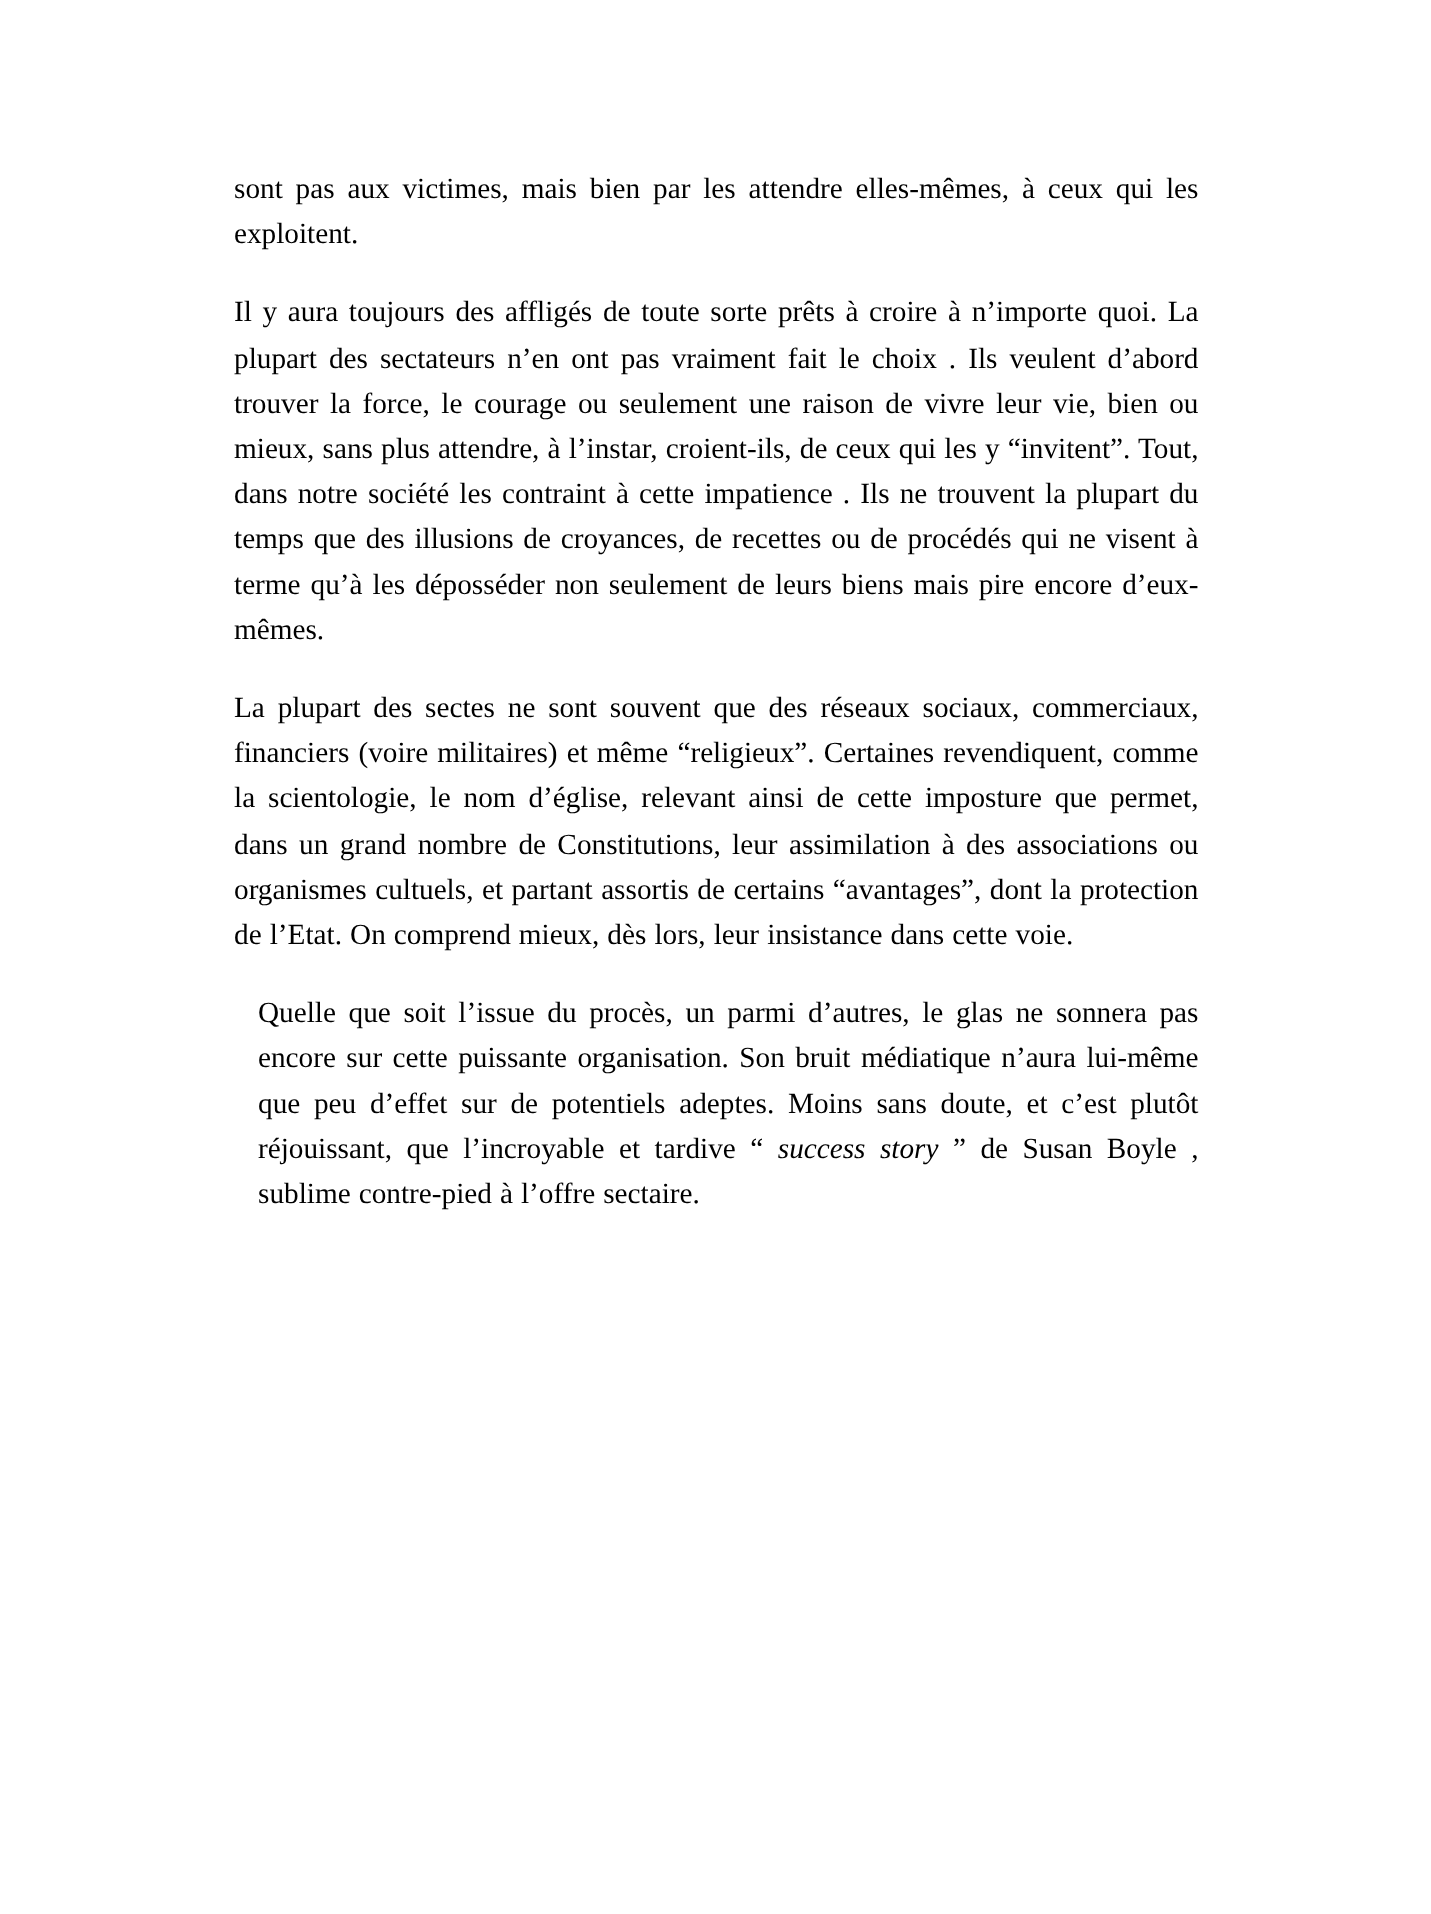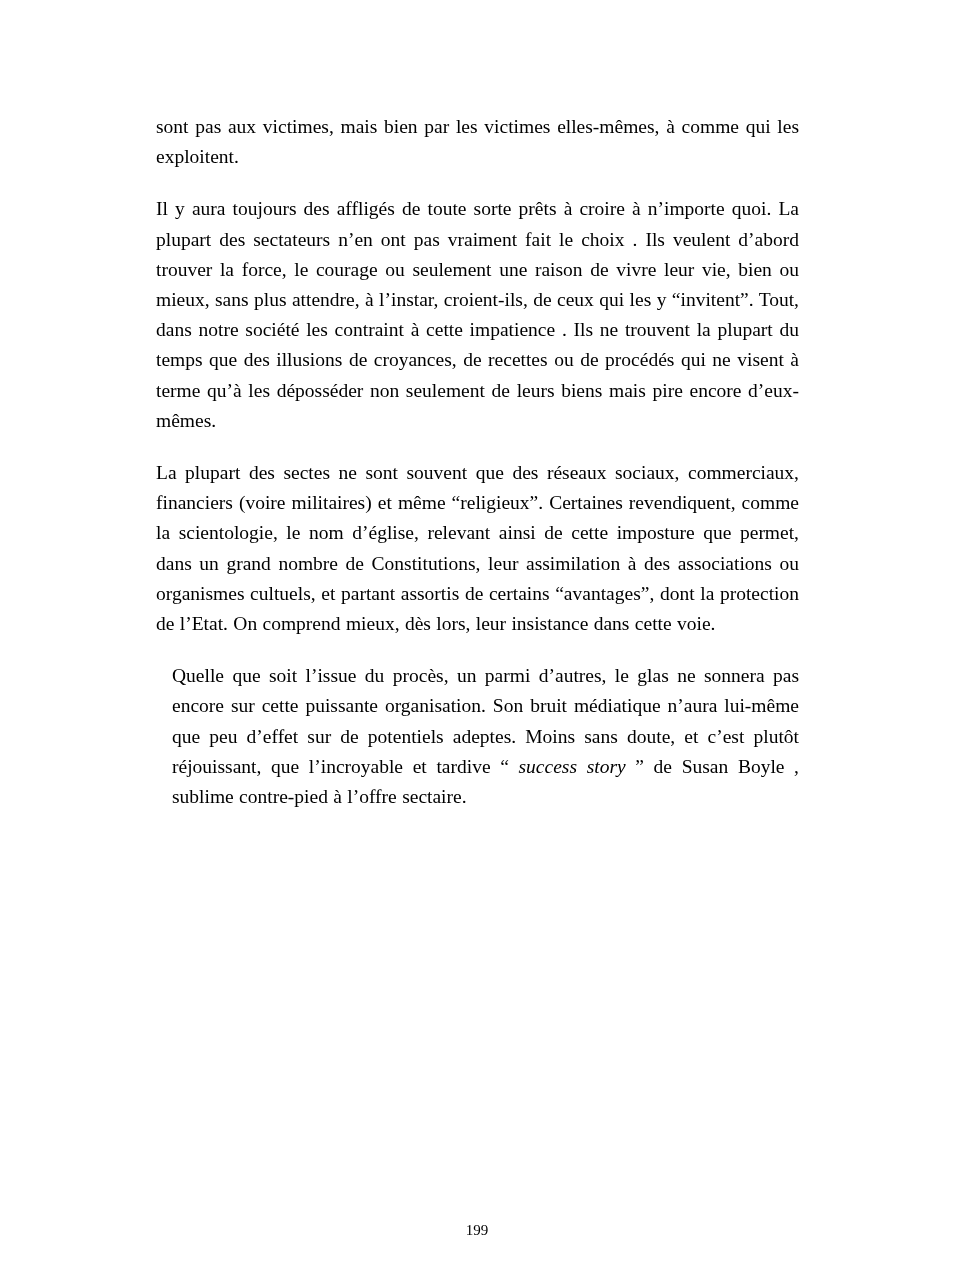--- a/index.html
+++ b/index.html
@@ -56,26 +56,25 @@
     font-family: "Liberation Serif", serif;
     color: #000000;
   }
 </style>
 </head>
 <body>
 
 <div class="page">
   <div class="content">
 
-    <p class="para">sont pas aux victimes, mais bien par les victimes elles-mêmes, à comme qui les exploitent.</p>
+    <p class="para">sont pas aux victimes, mais bien par les attendre elles-mêmes, à ceux qui les exploitent.</p>
 
     <p class="para">Il y aura toujours des affligés de toute sorte prêts à  croire à n’importe quoi. La plupart des sectateurs n’en ont pas vraiment fait le choix  . Ils veulent d’abord  trouver la force,   le courage ou seulement une raison de vivre leur vie, bien ou mieux, sans plus attendre,  à l’instar, croient-ils,  de ceux qui les y “invitent”. Tout, dans notre société les contraint à cette impatience . Ils ne trouvent la plupart du temps que des illusions de croyances, de recettes ou de procédés qui ne visent à terme qu’à les déposséder non seulement de leurs biens mais pire encore d’eux-mêmes.</p>
 
     <p class="para">La plupart des sectes ne sont souvent que des réseaux   sociaux, commerciaux, financiers (voire militaires) et même “religieux”. Certaines revendiquent, comme la scientologie, le nom d’église, relevant ainsi de cette imposture que permet, dans un grand nombre de Constitutions, leur assimilation à des associations ou organismes cultuels, et partant  assortis de certains  “avantages”, dont  la protection de l’Etat. On comprend mieux, dès lors, leur insistance dans cette voie.</p>
 
     <p class="para">
       <span>Quelle que soit l’issue du procès, un parmi d’autres, le glas ne sonnera pas encore sur cette puissante organisation. Son bruit médiatique n’aura lui-même que peu d’effet sur de potentiels adeptes. Moins sans doute, et c’est plutôt réjouissant, que l’incroyable et tardive “ </span><span class="italic">success story</span><span> ” de Susan Boyle , sublime contre-pied à l’offre sectaire.</span>
     </p>
 
   </div>
 
-  <div class="folio">199</div>
 </div>
 
 </body></html>

